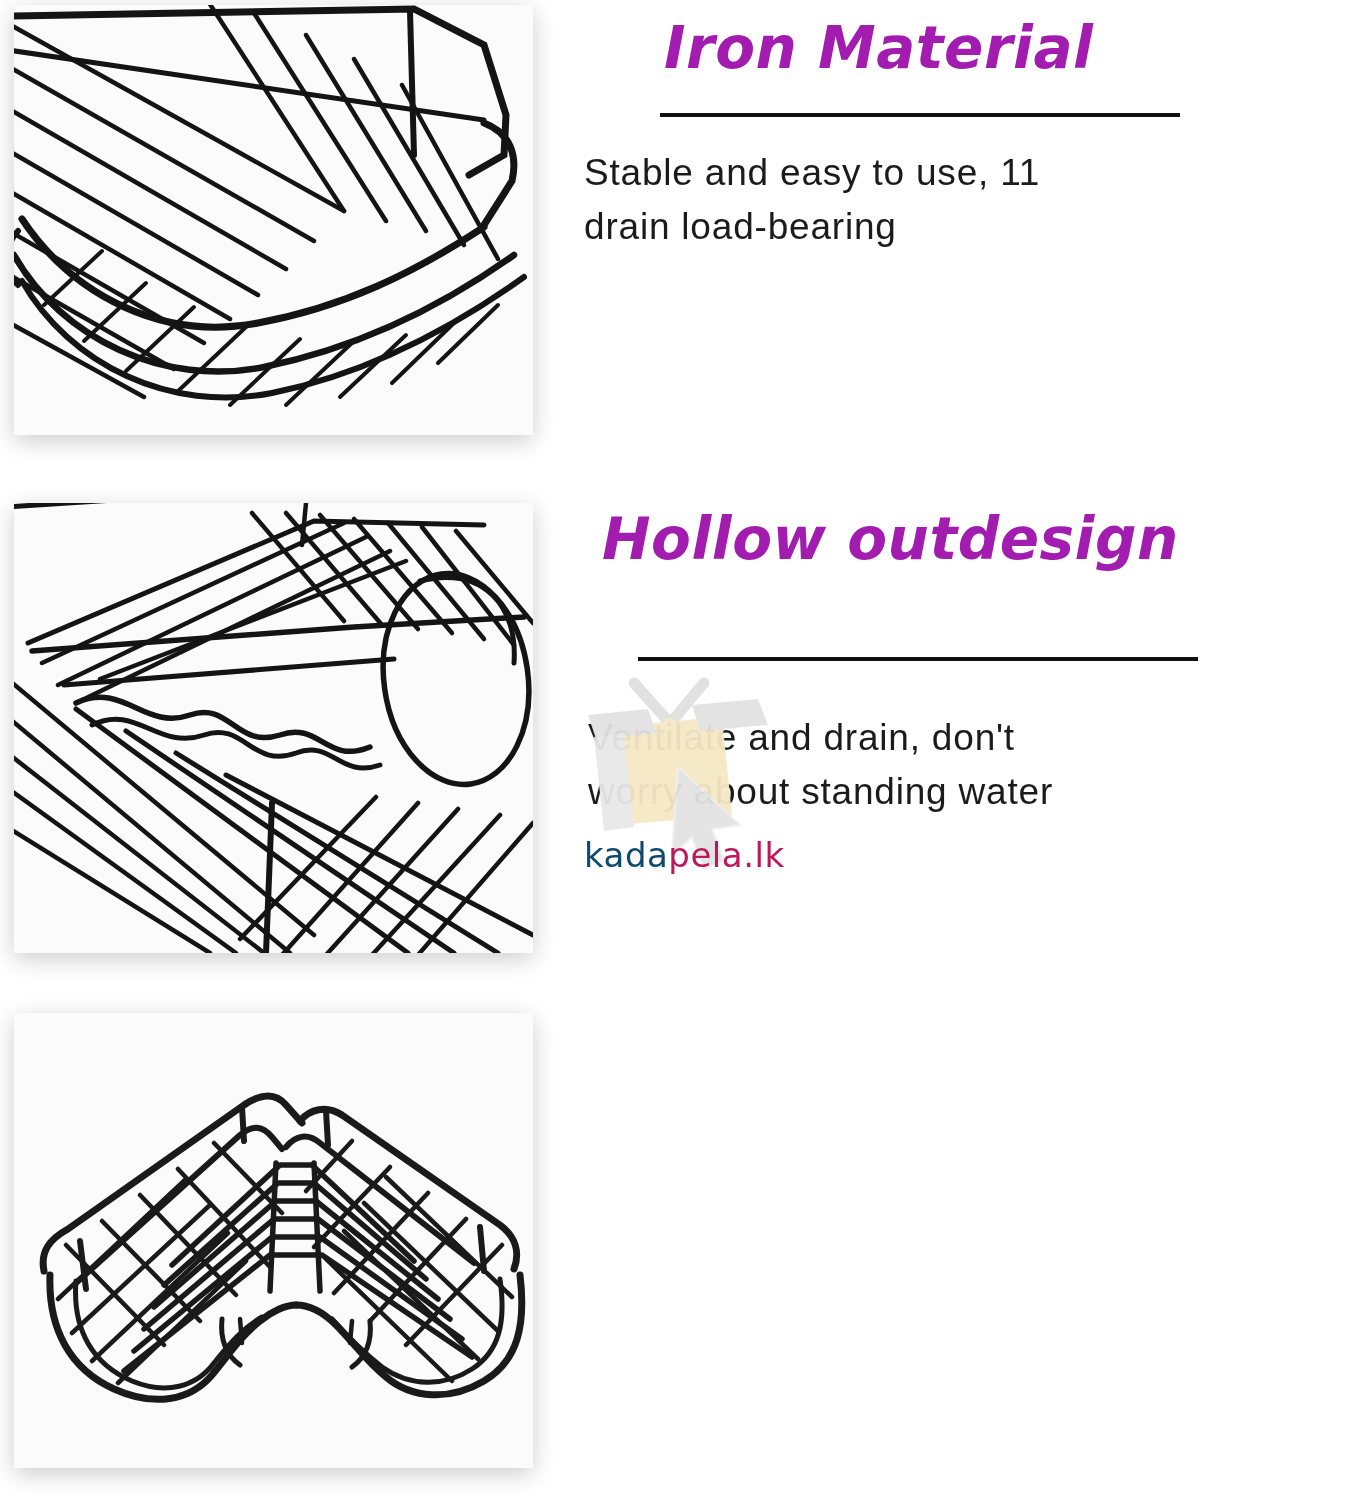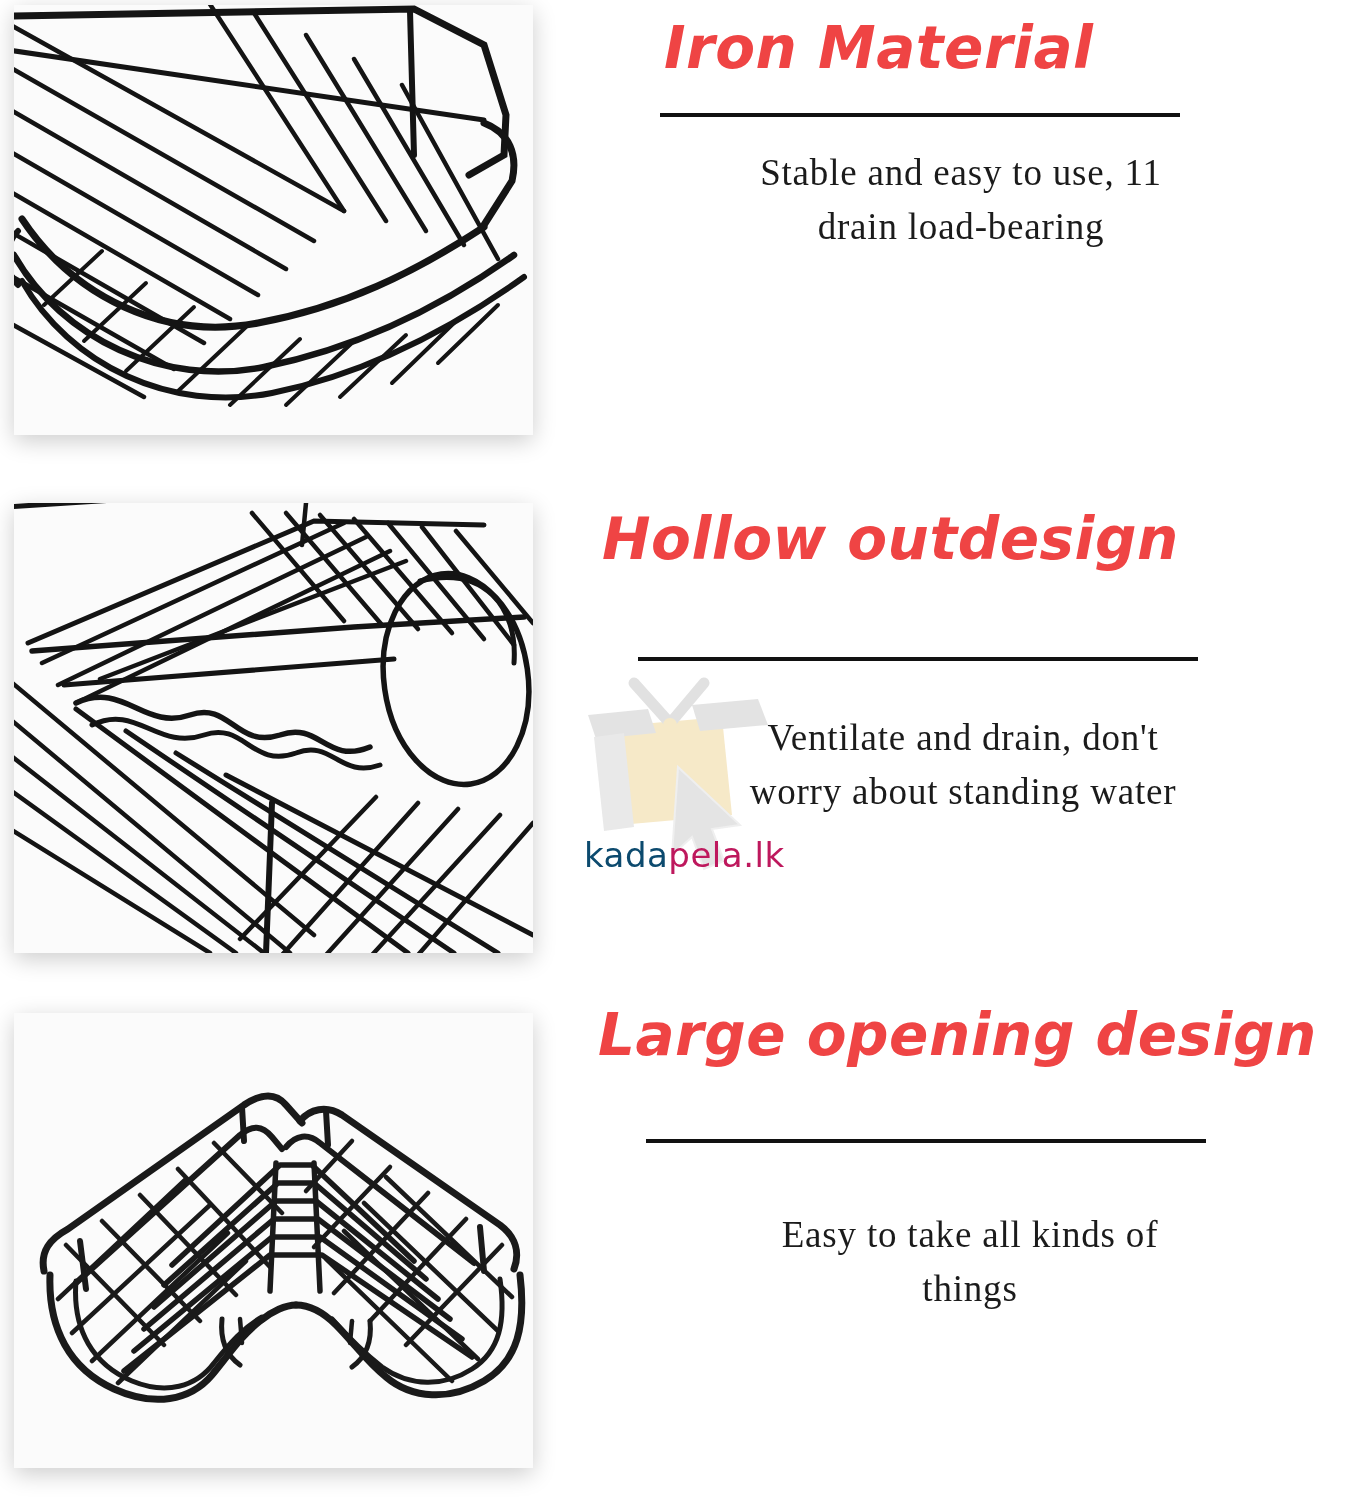--- a/index.html
+++ b/index.html
@@ -43,38 +43,37 @@
   }
 
   .copy {
     position: absolute;
   }
 
   .headline {
     font-family: "DejaVu Sans", sans-serif;
     font-weight: bold;
     font-style: italic;
-    color: #ef4444;
+    color: #a21caf;
     letter-spacing: 0.5px;
     white-space: nowrap;
     line-height: 1.05;
   }
 
   .rule {
     background: #111111;
     height: 4px;
   }
 
   .body-copy {
-    font-family: Liberation Serif, serif;
+    font-family: Liberation Sans, sans-serif;
     font-weight: 300;
     color: #1b1b1b;
     letter-spacing: 0.8px;
     line-height: 1.30;
-    text-align: center;
   }
 
   
   .watermark {
     position: absolute;
     pointer-events: none;
     user-select: none;
   }
   .wm-text {
     position: absolute;
@@ -319,21 +318,15 @@
 
             <path d="M 208 306 C 206 326 212 342 226 352" stroke-width="5"></path>
             <path d="M 356 308 C 358 328 352 344 338 354" stroke-width="5"></path>
             <path d="M 226 306 L 228 330" stroke-width="4.5"></path>
             <path d="M 338 308 L 336 330" stroke-width="4.5"></path>
           </g>
         </svg>
       </div>
     </div>
 
-    <div class="copy" style="left:578px;top:0px;width:770px;">
-      <div class="headline" style="font-size:58px;margin-left:20px;margin-top:0px;">Large opening design</div>
-      <div class="rule" style="width:560px;margin-left:68px;margin-top:73px;"></div>
-      <div class="body-copy" style="font-size:37px;margin-left:14px;margin-top:68px;">Easy to take all kinds of</div>
-      <div class="body-copy" style="font-size:37px;margin-left:14px;margin-top:6px;">things</div>
-    </div>
   </div>
 
 </div>
 
 </body></html>

